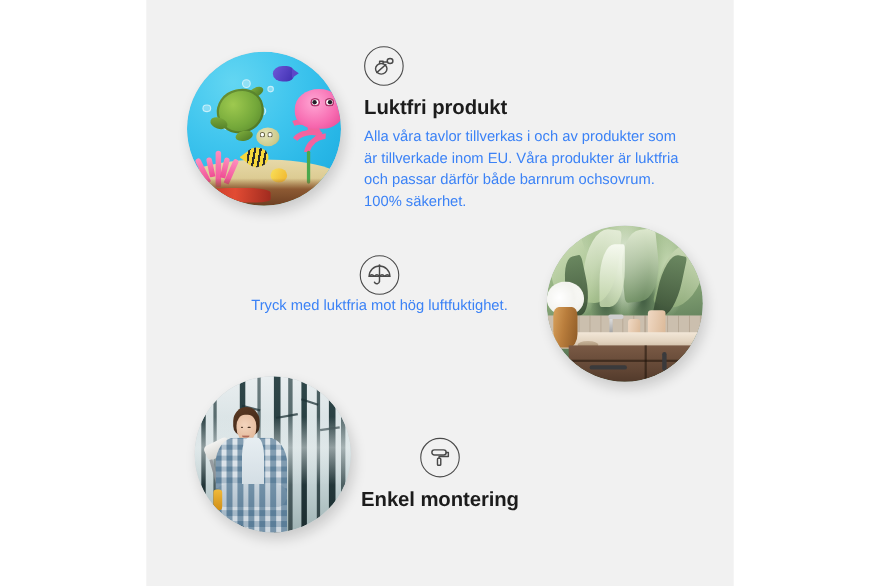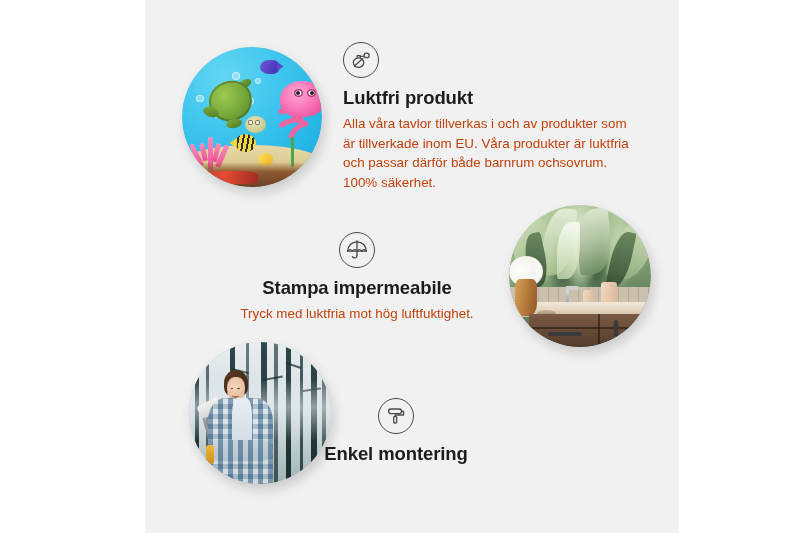--- a/index.html
+++ b/index.html
@@ -12,21 +12,20 @@
     background: #ffffff;
     font-family: "Liberation Sans", sans-serif;
     overflow: hidden;
   }
 
   #stage {
     position: relative;
     width: 764px;
     height: 533px;
     background: #ffffff;
-    margin-left: 12px;
   }
 
   
   #panel {
     position: absolute;
     left: 133px;
     top: 0;
     width: 534px;
     height: 533px;
     background: #f1f1f1;
@@ -429,21 +428,21 @@
 
   .feat-title {
     color: #1c1c1c;
     font-size: 18.5px;
     font-weight: bold;
     letter-spacing: -0.1px;
     margin: 9px 0 6px 0;
     line-height: 1.15;
   }
   .feat-desc {
-    color: #c2410c;
+    color: #3b82f6;
     font-size: 13.4px;
     line-height: 1.46;
     margin: 0;
   }
 
   
   #feature-scent {
     left: 331px;
     top: 42px;
     width: 296px;
@@ -455,21 +454,21 @@
   #feature-waterproof {
     left: 215px;
     top: 232px;
     width: 260px;
     text-align: center;
   }
   #feature-waterproof .icon-circle { margin: 0 auto; }
 
   
   #feature-mount {
-    left: 284px;
+    left: 300px;
     top: 398px;
     width: 200px;
     text-align: center;
   }
   #feature-mount .icon-circle { margin: 0 auto; }
 
 </style>
 </head>
 <body>
 
@@ -577,21 +576,20 @@
   <div class="feature" id="feature-waterproof">
     <div class="icon-circle">
       <svg width="24" height="24" viewBox="0 0 24 24" fill="none" stroke="#4a4a4a" stroke-width="1.3" stroke-linecap="round" stroke-linejoin="round">
         <path d="M2.6 13.2 A9.4 9.4 0 0 1 21.4 13.2 Z"></path>
         <path d="M2.6 13.2 q2.35 -3.0 4.7 0 q2.35 -3.0 4.7 0 q2.35 -3.0 4.7 0 q2.35 -3.0 4.7 0"></path>
         <path d="M12 3.8 L12 17.6"></path>
         <path d="M12 17.6 a2.4 2.4 0 0 1 -4.6 0.9"></path>
         <circle cx="12" cy="3.1" r="0.9" fill="#4a4a4a" stroke="none"></circle>
       </svg>
     </div>
-    <div class="feat-title">Stampa impermeabile</div>
     <div class="feat-desc">Tryck med luktfria mot hög luftfuktighet.</div>
   </div>
 
   <div class="circle-img" id="circle-forest">
     <div class="circle-inner">
       <div class="forest-bg">
         <div class="trunk t-a"></div>
         <div class="trunk t-b"></div>
         <div class="trunk t-c"></div>
         <div class="trunk t-d"></div>

